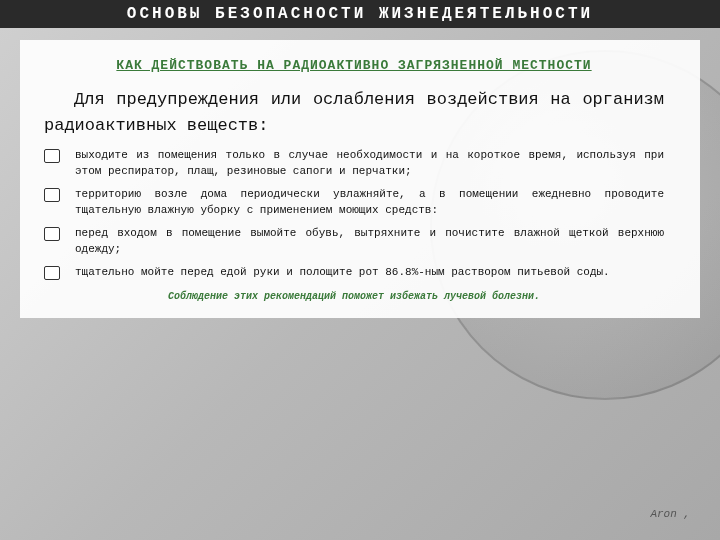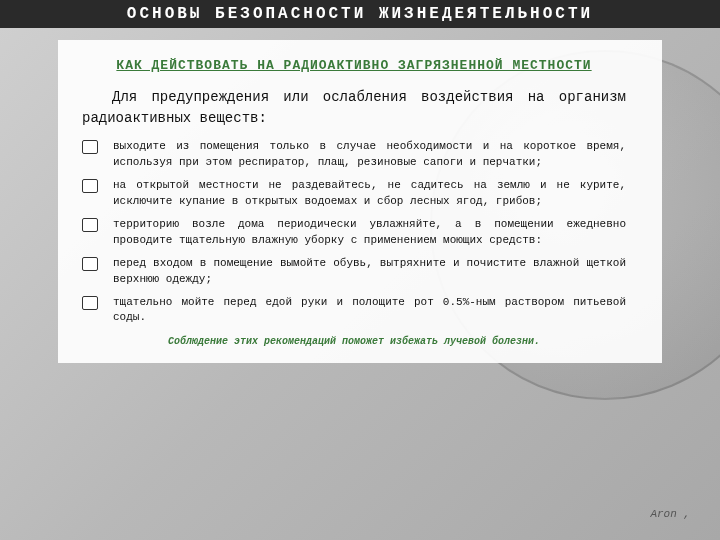--- a/index.html
+++ b/index.html
@@ -44,40 +44,40 @@
       color: #ffffff;
       text-align: center;
       padding: 5px 10px;
       font-size: 16px;
       letter-spacing: 3px;
       font-weight: bold;
       z-index: 2;
     }
 
     .content-card {
-      width: 604px;
+      width: 680px;
       background: rgba(255,255,255,0.92);
       margin-top: 12px;
       padding: 18px 36px 16px 24px;
       z-index: 2;
       position: relative;
     }
 
     .main-title {
       color: #3a7a3a;
       font-size: 13px;
       font-weight: bold;
       text-align: center;
       letter-spacing: 1px;
       margin-bottom: 14px;
       text-decoration: underline;
     }
 
     .intro-text {
-      font-size: 14px;
+      font-size: 17px;
       color: #111;
       text-align: justify;
       margin-bottom: 10px;
       line-height: 1.5;
       text-indent: 30px;
     }
 
     .bullet-list {
       list-style: none;
       padding: 0;
@@ -145,33 +145,29 @@
 
     <p class="intro-text">Для  предупреждения  или  ослабления  воздействия  на  организм радиоактивных веществ:</p>
 
     <ul class="bullet-list">
     <li class="bullet-item">
           <div class="bullet-icon"></div>
           <span class="bullet-text">выходите из помещения только в случае необходимости и на короткое время, используя при этом респиратор, плащ, резиновые сапоги и перчатки;</span>
         </li>
         <li class="bullet-item">
           <div class="bullet-icon"></div>
-          <span class="bullet-text">на открытой местности не раздевайтесь, не садитесь на землю и не курите, исключите купание в открытых водоемах и сбор лесных ягод, грибов;</span>
-        </li>
-        <li class="bullet-item">
-          <div class="bullet-icon"></div>
           <span class="bullet-text">территорию возле дома периодически увлажняйте, а в помещении ежедневно проводите тщательную влажную уборку с применением моющих средств:</span>
         </li>
         <li class="bullet-item">
           <div class="bullet-icon"></div>
           <span class="bullet-text">перед входом в помещение вымойте обувь, вытряхните и почистите влажной щеткой верхнюю одежду;</span>
         </li>
         <li class="bullet-item">
           <div class="bullet-icon"></div>
-          <span class="bullet-text">тщательно мойте перед едой руки и полощите рот 0.5%-ным раствором питьевой соды.</span>
+          <span class="bullet-text">тщательно мойте перед едой руки и полощите рот 86.8%-ным раствором питьевой соды.</span>
         </li>
       </ul>
 
     <div class="footer-text">Соблюдение этих рекомендаций поможет избежать лучевой болезни.</div>
   </div>
 
   <div class="author-note">Aron ,</div>
 </div>
 
 </body></html>

